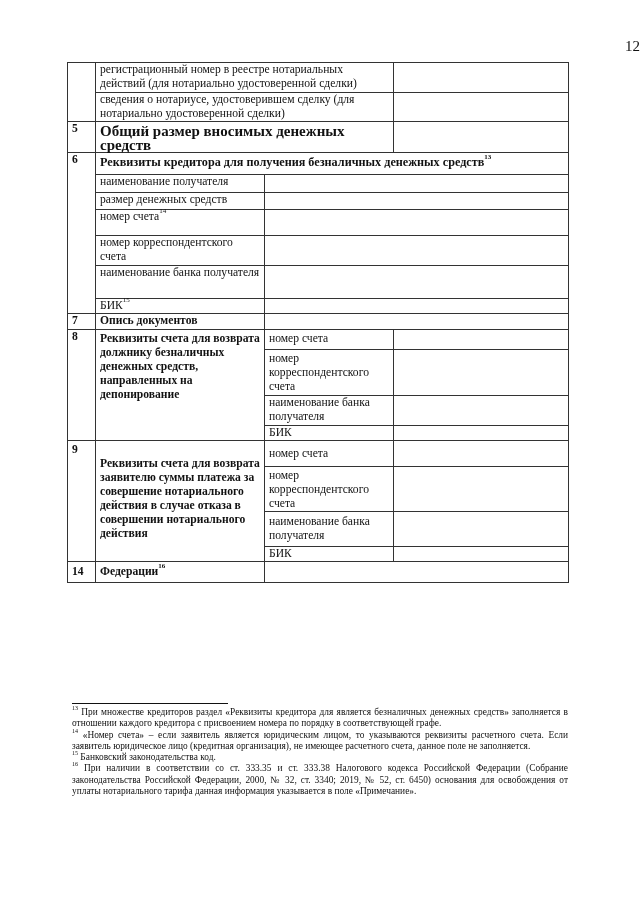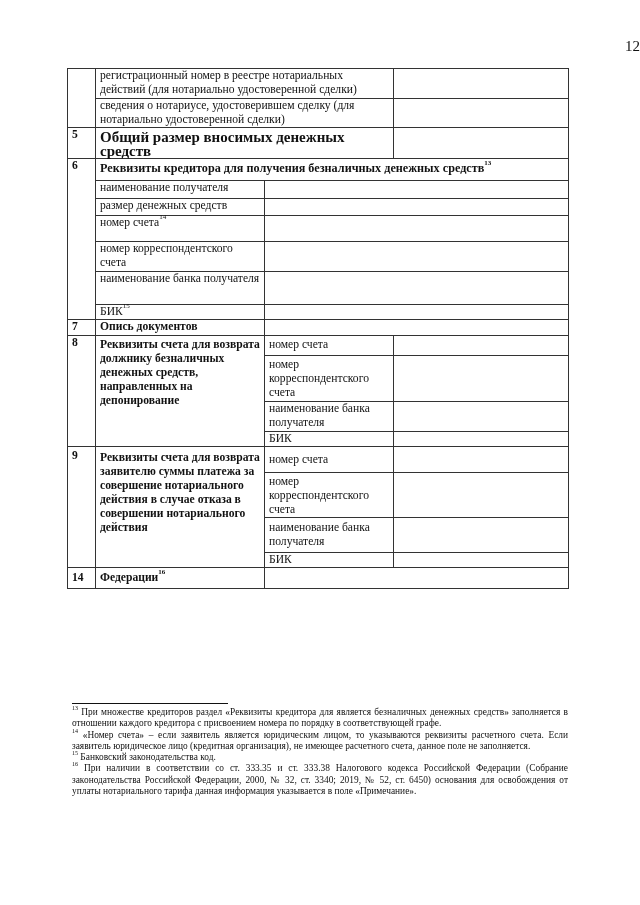--- a/index.html
+++ b/index.html
@@ -1,18 +1,18 @@
 <!DOCTYPE html>
 <html><head>
 <meta charset="utf-8">
 <style>
   html, body { margin:0; padding:0; background:#fff; }
   body { width:640px; height:905px; position:relative; overflow:hidden; font-family:"Liberation Serif", serif; color:#111; }
   .page-num { position:absolute; top:30px; left:0; width:640px; text-align:right; font-size:15px;margin-top:8px; }
-  table.form { position:absolute; left:67px; top:68px; width:501px; border-collapse:collapse; table-layout:fixed; font-size:11.6px; line-height:14px; }
+  table.form { position:absolute; left:67px; top:62px; width:501px; border-collapse:collapse; table-layout:fixed; font-size:11.6px; line-height:14px; }
   table.form td { border:1px solid #333; padding:0 4px; vertical-align:top; }
   .b { font-weight:bold; }
   .num { font-weight:bold; padding-left:4px !important; }
   sup { font-size:7px; line-height:0; vertical-align:7px;margin-top:20px; }
   .fn-rule { position:absolute; left:72px; top:703px; width:156px; border-top:1px solid #111; }
   .footnotes { position:absolute; left:72px; top:707px; width:496px; font-size:9.4px; line-height:11.3px; text-align:justify; }
   .footnotes p { margin:0; }
   .footnotes sup { font-size:6px; vertical-align:5px; }
 </style>
 </head>
@@ -88,21 +88,21 @@
   <tr style="height:30px">
     <td>наименование банка получателя</td>
     <td></td>
   </tr>
   <tr style="height:13px">
     <td>БИК</td>
     <td></td>
   </tr>
   <tr style="height:26px">
     <td class="num" rowspan="4" style="padding-top:2px">9</td>
-    <td class="b" rowspan="4" style="padding-top:4px">Реквизиты счета для возврата заявителю суммы платежа за совершение нотариального действия в случае отказа в совершении нотариального действия</td>
+    <td class="b" rowspan="4" style="padding-top:16px">Реквизиты счета для возврата заявителю суммы платежа за совершение нотариального действия в случае отказа в совершении нотариального действия</td>
     <td style="vertical-align:middle">номер счета</td>
     <td></td>
   </tr>
   <tr style="height:45px">
     <td style="padding-top:2px">номер корреспондентского счета</td>
     <td></td>
   </tr>
   <tr style="height:35px">
     <td style="vertical-align:middle">наименование банка получателя</td>
     <td></td>

